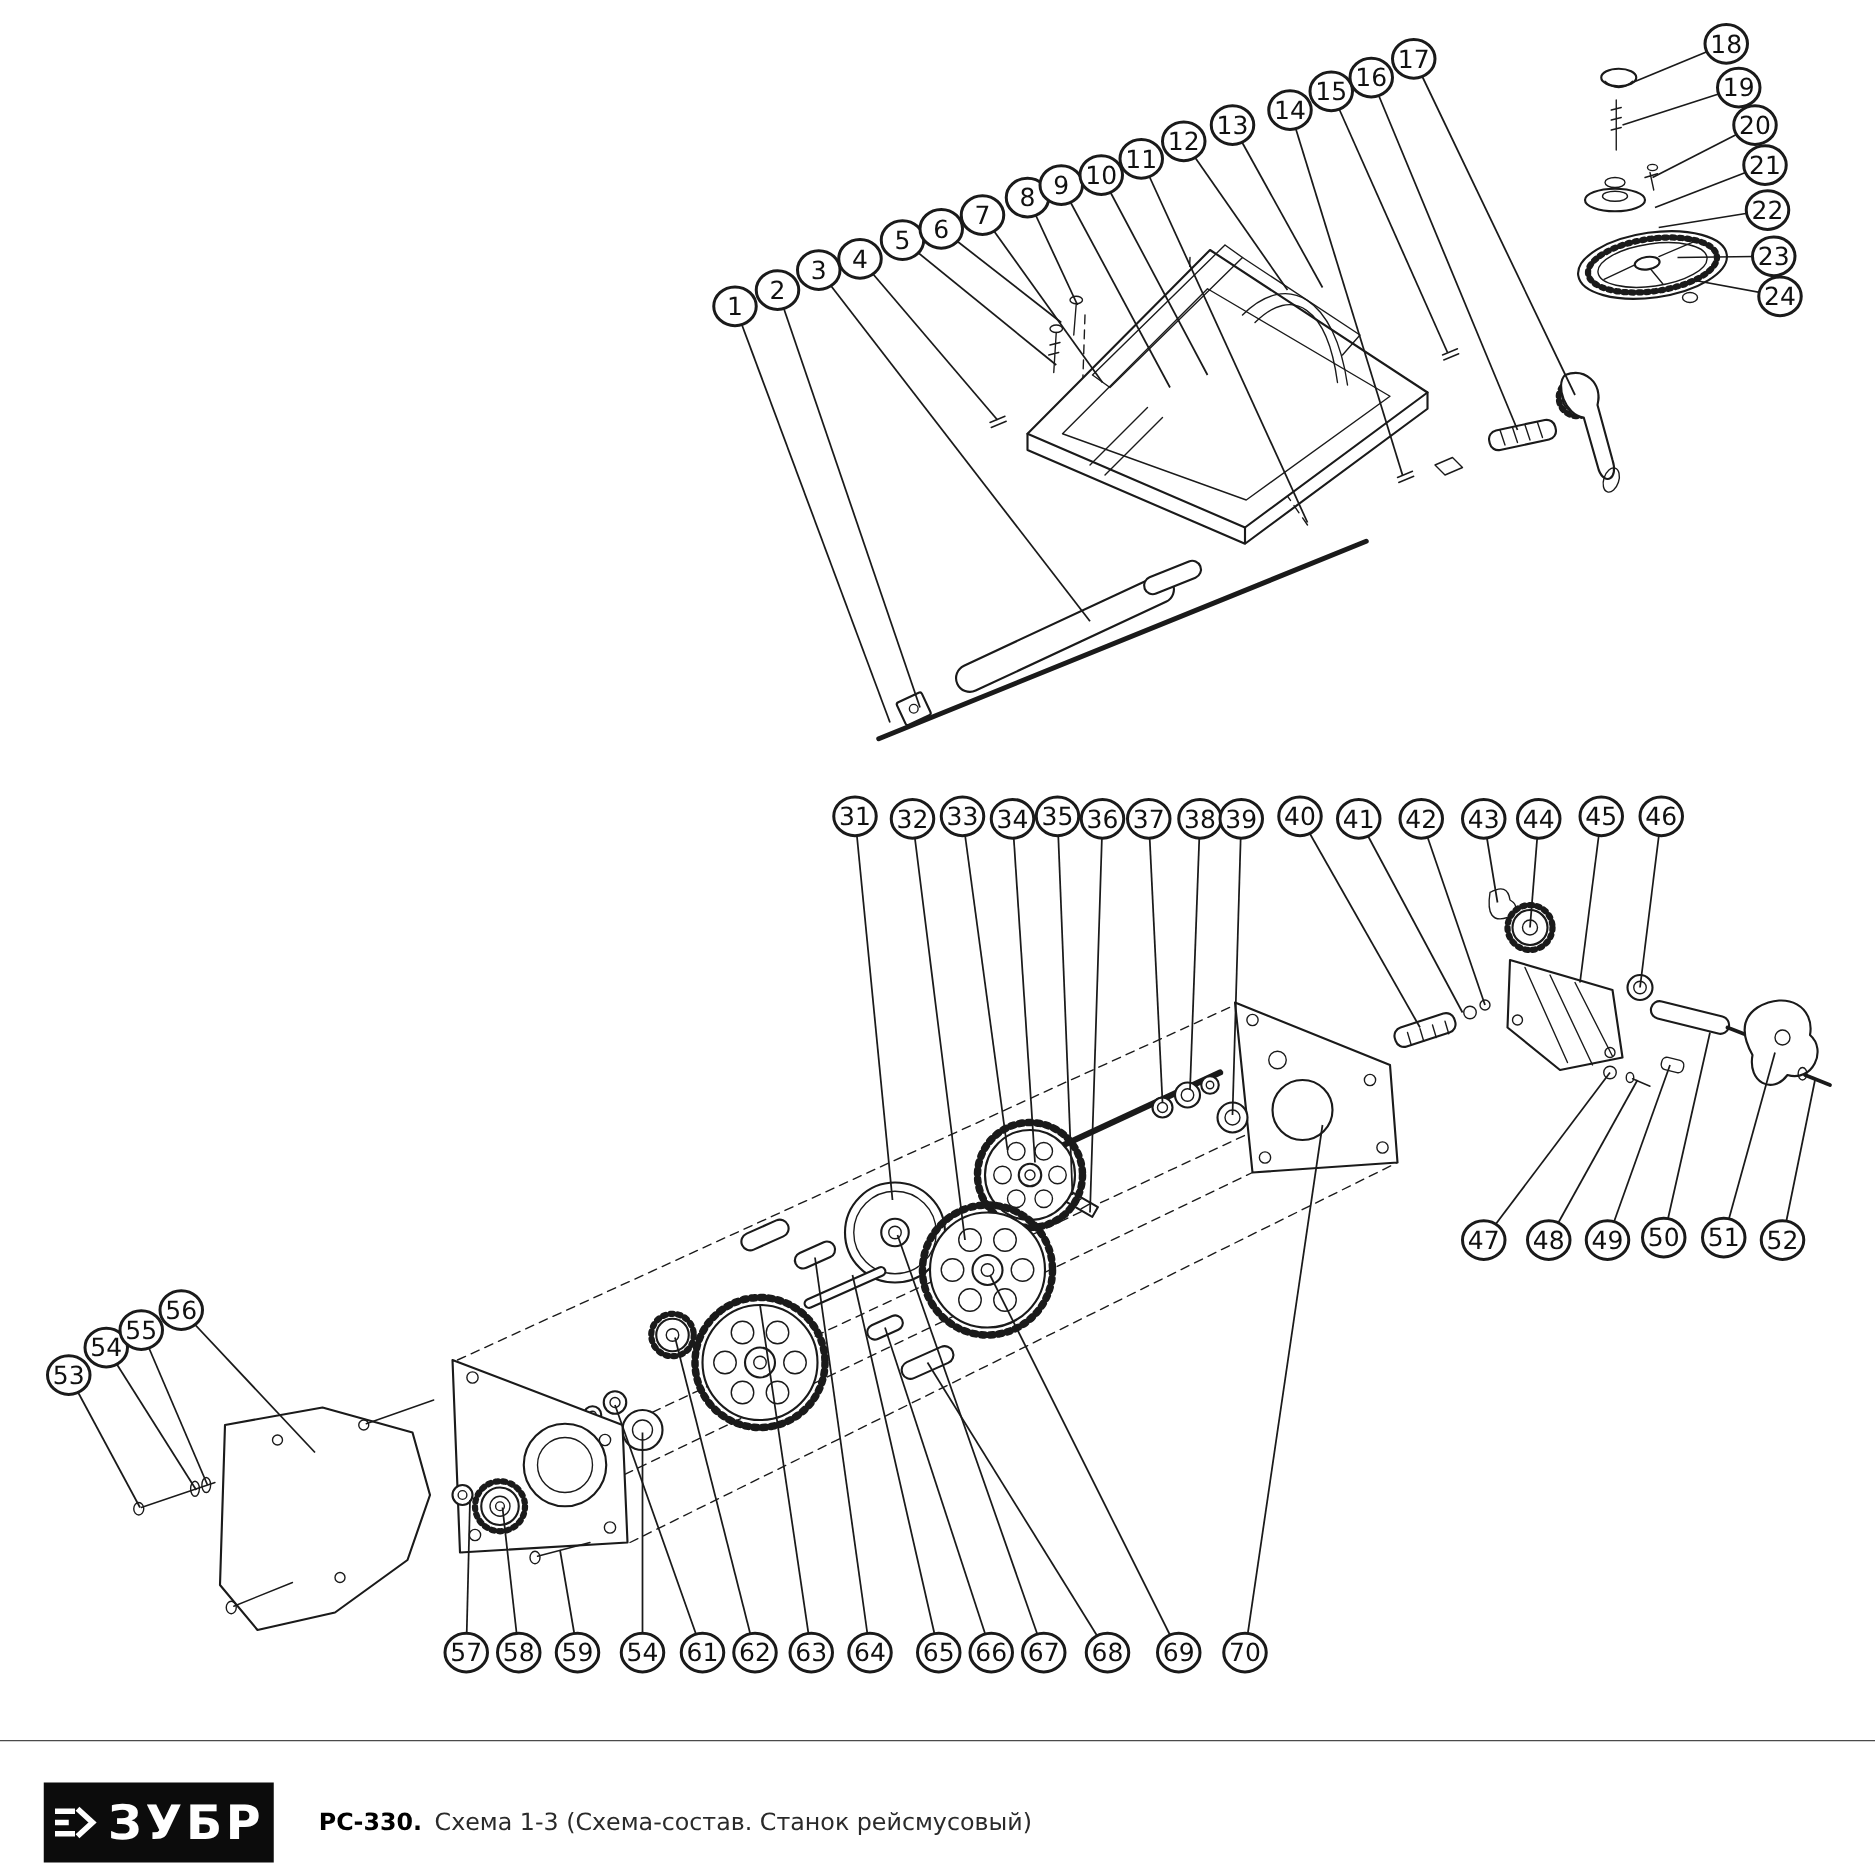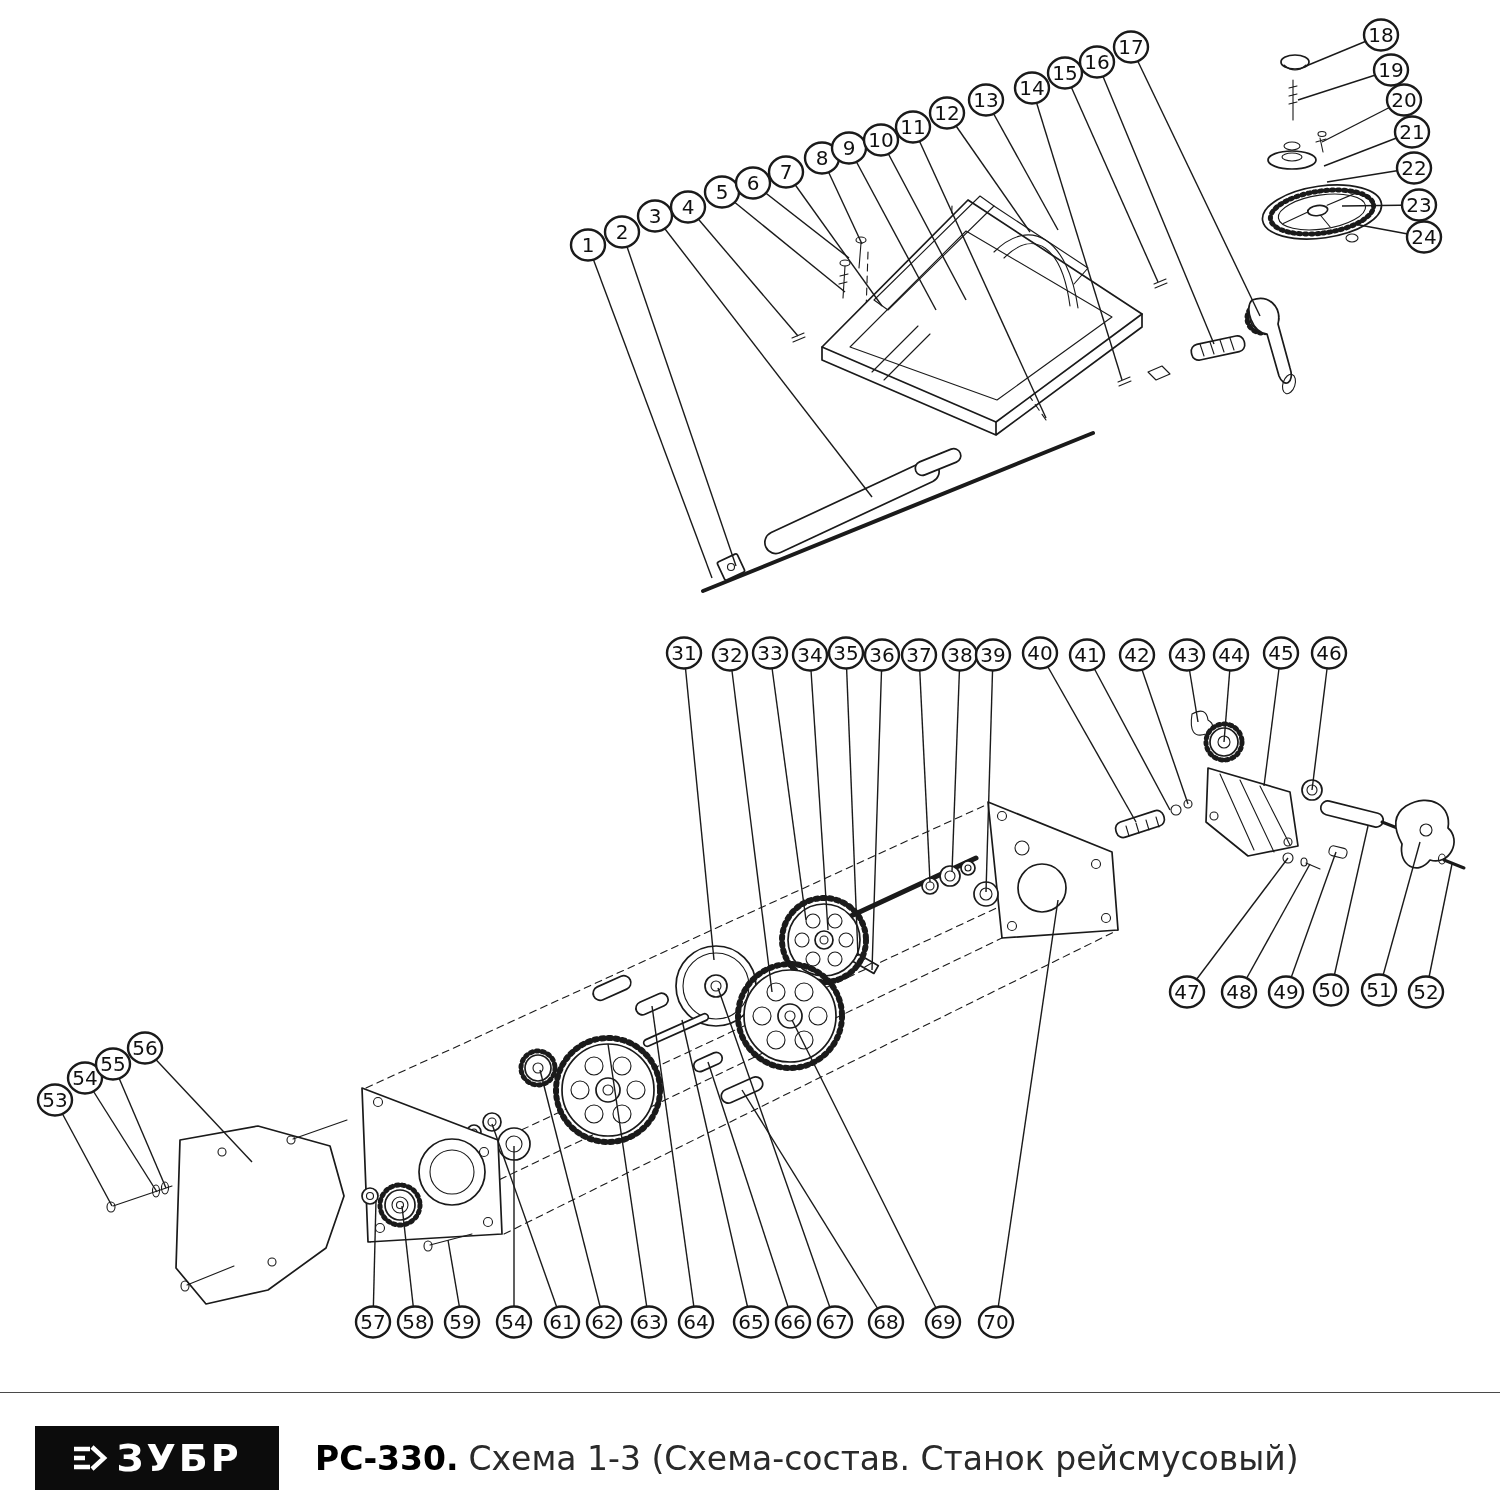--- a/index.html
+++ b/index.html
@@ -15,22 +15,22 @@
   .teeth { fill:none; stroke-width:6; stroke-dasharray:2.5 4.5; }
   .teeth-sm { fill:none; stroke-width:5; stroke-dasharray:2 4; }
   .leader { stroke:#1a1a1a; stroke-width:1.4; fill:none; }
   .callout-circle { fill:#ffffff; stroke:#1a1a1a; stroke-width:2.4; }
   .callout-text { font-family:"DejaVu Sans", sans-serif; font-size:20px; fill:#111; text-anchor:middle; }
 
   
   .footer { position:absolute; left:0; top:1392px; width:1500px; height:108px; background:#fff; }
   .divider { position:absolute; top:0; left:0; width:1500px; border-top:1.5px solid #4a4a4a; }
   .footer-row { position:absolute; top:34px; left:35px; display:flex; align-items:center; gap:36px; }
-  .brand-badge { background:#0c0c0c; color:#fff; width:244px; height:64px; display:flex; align-items:center; justify-content:center; gap:8px; font-weight:bold; font-size:38px; letter-spacing:3px; }
-  .footer-title { font-size:33px; color:#2a2a2a; white-space:nowrap; }
+  .brand-badge { background:#0c0c0c; color:#fff; width:184px; height:64px; display:flex; align-items:center; justify-content:center; gap:8px; font-weight:bold; font-size:38px; letter-spacing:3px; }
+  .footer-title { font-size:19px; color:#2a2a2a; white-space:nowrap; }
   .footer-title .model { font-weight:bold; color:#000; margin-right:10px; }
 </style>
 </head>
 <body>
 
 <div id="screen">
 
 <svg id="diagram" width="1500" height="1500" viewBox="0 0 1500 1500">
 
   <g class="part">

